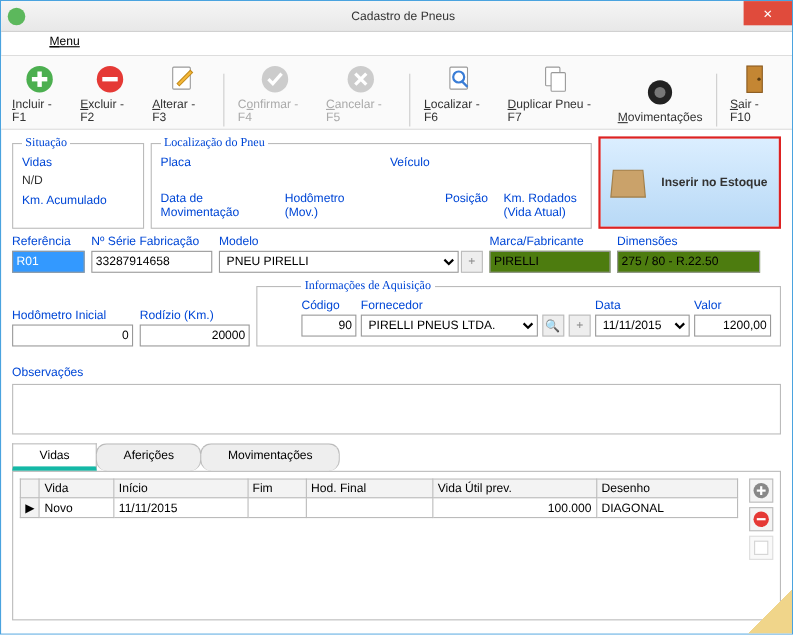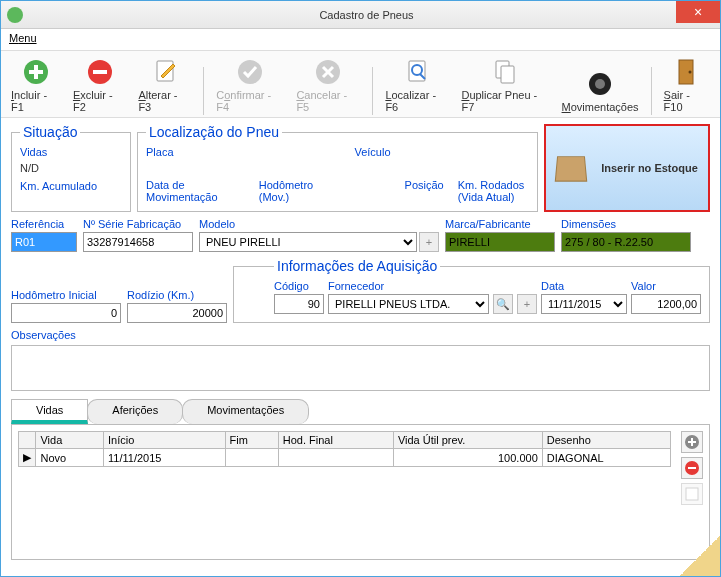--- a/index.html
+++ b/index.html
@@ -3,31 +3,31 @@
 <meta charset="utf-8">
 <style>
 * { box-sizing: border-box; margin: 0; padding: 0; font-family: Tahoma, Arial, sans-serif; font-size: 11px; }
 body { background: #fff; }
 .window { width: 721px; height: 577px; border: 1px solid #4aa3df; background: #fff; position: relative; overflow: hidden; }
 .titlebar { height: 28px; background: linear-gradient(#f5f5f5, #e8e8e8); display: flex; align-items: center; position: relative; border-bottom: 1px solid #ccc; }
 .titlebar .icon { width: 16px; height: 16px; margin-left: 6px; border-radius: 50%; background: #5cb85c; }
 .titlebar .title { position: absolute; left: 12px; right: 0; text-align: center; color: #333; }
 .titlebar .close { position: absolute; right: 0; top: 0; width: 44px; height: 22px; background: #e04b3c; color: #fff; text-align: center; line-height: 22px; font-size: 14px; cursor: pointer; }
 .menubar { height: 22px; padding: 3px 8px; border-bottom: 1px solid #ddd; }
-.menubar span { text-decoration: underline; cursor: pointer; }
+.menubar span { text-decoration: underline; cursor: pointer; margin-left: 36px; }
 .toolbar { display: flex; align-items: flex-end; padding: 4px 6px 2px; gap: 4px; border-bottom: 1px solid #ddd; background: #fafafa; }
 .tb-sep { width: 1px; height: 48px; background: #ccc; margin: 0 4px; }
 .tb-btn { display: flex; flex-direction: column; align-items: center; padding: 2px 4px; cursor: pointer; }
 .tb-btn .iconw { width: 30px; height: 30px; display: flex; align-items: center; justify-content: center; }
 .tb-btn .lbl { margin-top: 2px; color: #333; }
 .tb-btn.disabled .lbl { color: #aaa; }
 .tb-btn .lbl u { text-decoration: underline; }
 .content { padding: 6px 10px 4px; }
 fieldset { border: 1px solid #bbb; padding: 6px 8px 8px; position: relative; }
-legend { color: #0047d6; padding: 0 3px; font-size: 14px; }
+legend { color: #0047d6; padding: 0 3px; font-size: 11px; font-family: Liberation Serif, serif; }
 .linklabel { color: #0047d6; cursor: pointer; }
 .row-a { display: flex; gap: 6px; align-items: stretch; }
 .fs-sit { width: 120px; }
 .fs-loc { flex: 1; }
 .ins-estoque { width: 166px; border: 2px solid #d22; background: linear-gradient(#dbeeff, #b8d9f6); display: flex; align-items: center; justify-content: center; gap: 15px; cursor: pointer; padding: 4px; }
 .ins-estoque .box-icon { width: 30px; height: 26px; background: #caa26a; border: 1px solid #a07d47; transform: perspective(40px) rotateX(14deg); }
 .ins-estoque span { font-weight: bold; color: #333; font-size: 11px; }
 .fs-loc .grid { display: grid; grid-template-columns: repeat(5, auto); gap: 21px 14px; }
 .fieldrow { display: flex; gap: 6px; margin-top: 6px; }
 .field { display: flex; flex-direction: column; gap: 2px; }
@@ -241,21 +241,21 @@
             <select><option>11/11/2015</option></select>
           </div>
           <div class="field" style="width:70px;">
             <label>Valor</label>
             <input type="text" style="text-align: right;" value="1200,00">
           </div>
         </div>
       </fieldset>
     </div>
 
-    <div class="field" style="margin-top:6px;">
+    <div class="field" style="margin-top:18px;">
       <label>Observações</label>
       <div class="obs"></div>
     </div>
 
     <div class="tabs">
       <div class="tab active">Vidas</div>
       <div class="tab">Aferições</div>
       <div class="tab">Movimentações</div>
     </div>
     <div class="tabpanel">

